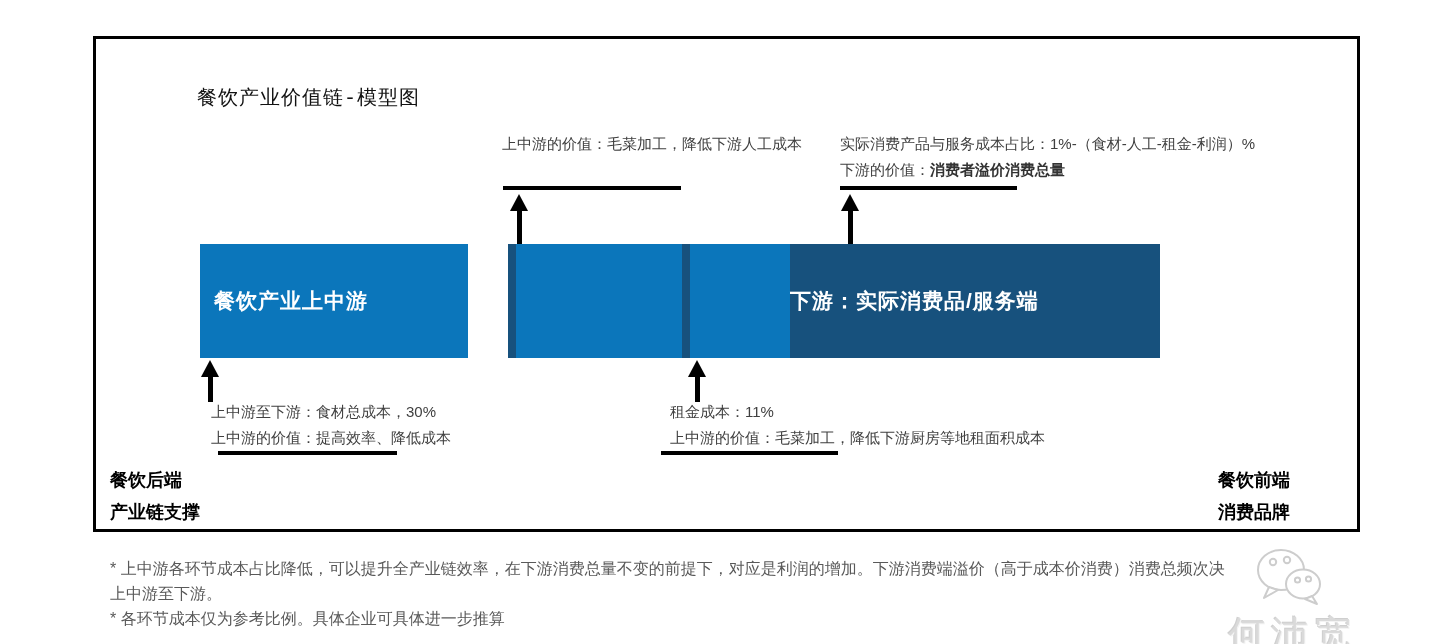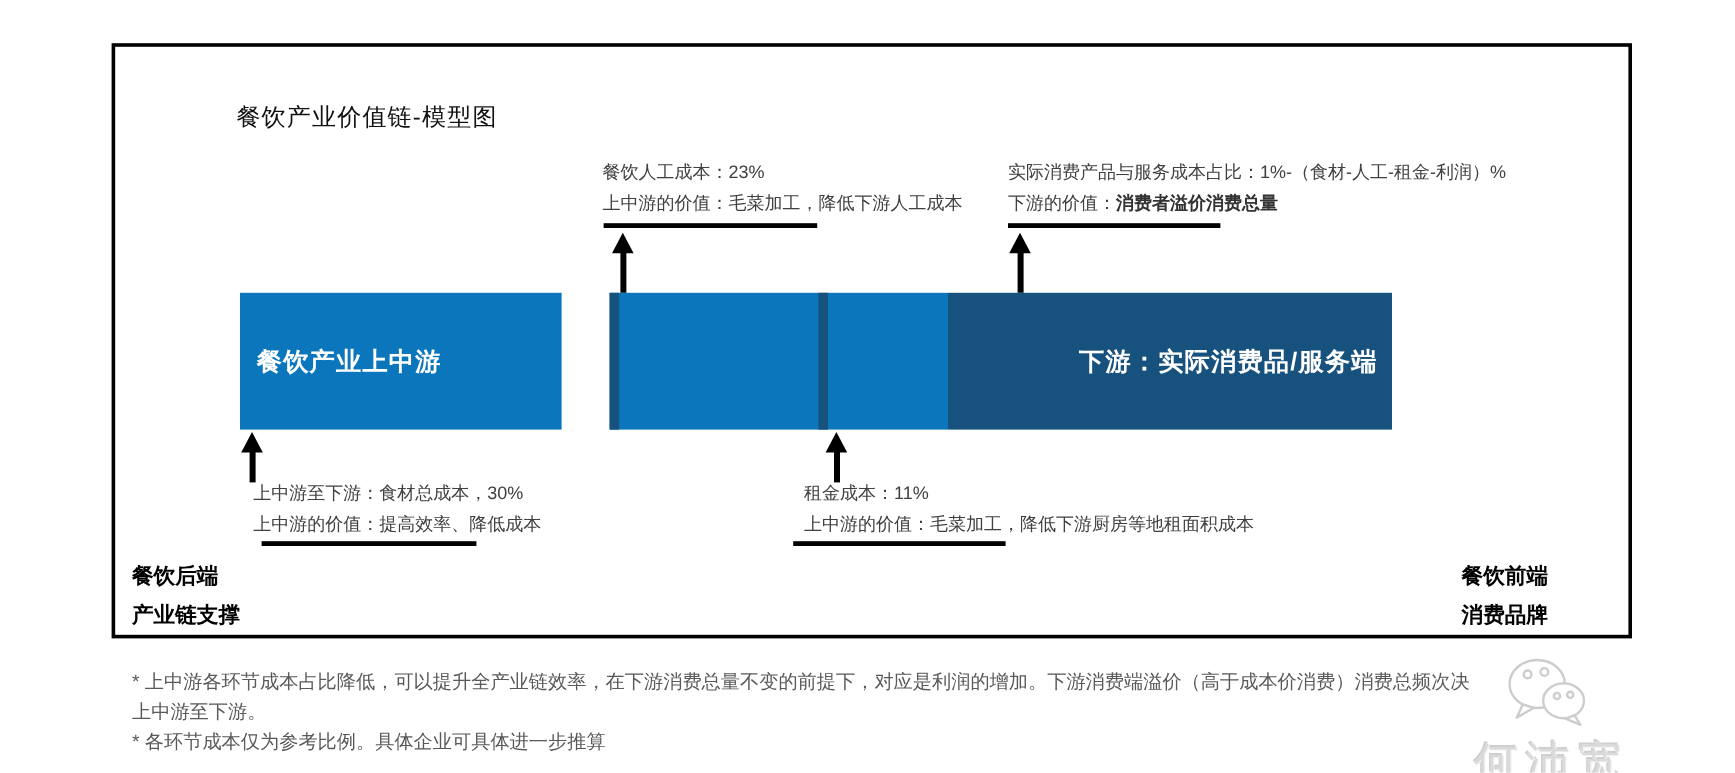--- a/index.html
+++ b/index.html
@@ -2,21 +2,21 @@
 <html><head>
 <meta charset="utf-8">
 <style>
   html,body{margin:0;padding:0;background:#ffffff;}
   body{font-family:"Liberation Sans","DejaVu Sans",sans-serif;}
   #stage{position:relative;width:1446px;height:644px;background:#ffffff;overflow:hidden;}
 
   .frame{position:absolute;left:93px;top:36px;width:1267px;height:496px;
          border:3px solid #000;box-sizing:border-box;background:#fff;}
 
-  .title{position:absolute;left:197px;top:84px;font-size:20px;font-weight:500;color:#111;letter-spacing:1px;}
+  .title{position:absolute;left:197px;top:84px;font-size:20px;font-weight:500;color:#111;letter-spacing:1px;font-family:Liberation Mono, monospace;}
 
   .anno{position:absolute;color:#404040;font-size:15px;line-height:26px;white-space:nowrap;}
   .anno .bold{font-weight:bold;color:#333;}
 
   .rule{position:absolute;height:4px;background:#000;}
 
   .arrow-shaft{position:absolute;width:5px;background:#000;}
   .arrow-head{position:absolute;width:0;height:0;
               border-left:9px solid transparent;border-right:9px solid transparent;
               border-bottom:17px solid #000;}
@@ -39,21 +39,20 @@
 </head>
 <body>
 
 <div id="stage">
 
   <div class="frame"></div>
 
   <div class="title">餐饮产业价值链-模型图</div>
 
   <div class="anno" style="left:502px;top:131px;">
-    <div>餐饮人工成本：23%</div>
     <div>上中游的价值：毛菜加工，降低下游人工成本</div>
   </div>
   <div class="rule" style="left:503px;top:186px;width:178px;"></div>
   <div class="arrow-head" style="left:510px;top:194px;"></div>
   <div class="arrow-shaft" style="left:517px;top:209px;height:35px;"></div>
 
   <div class="anno" style="left:840px;top:131px;">
     <div>实际消费产品与服务成本占比：1%-（食材-人工-租金-利润）%</div>
     <div>
       <span>下游的价值：</span><span class="bold">消费者溢价消费总量</span>
@@ -62,21 +61,21 @@
   <div class="rule" style="left:840px;top:186px;width:177px;"></div>
   <div class="arrow-head" style="left:841px;top:194px;"></div>
   <div class="arrow-shaft" style="left:848px;top:209px;height:35px;"></div>
 
   <div class="bar-seg seg-blue" style="left:200px;width:268px;">
     <span class="bar-label" style="padding-left:14px;">餐饮产业上中游</span>
   </div>
   <div class="bar-seg seg-blue" style="left:508px;width:282px;"></div>
   <div class="strip" style="left:508px;"></div>
   <div class="strip" style="left:682px;"></div>
-  <div class="bar-seg seg-navy" style="left:790px;width:370px;justify-content:flex-end;">
+  <div class="bar-seg seg-navy" style="left:790px;width:370px;">
     <span class="bar-label" style="padding-right:12px;">下游：实际消费品/服务端</span>
   </div>
 
   <div class="arrow-head" style="left:201px;top:360px;"></div>
   <div class="arrow-shaft" style="left:208px;top:375px;height:27px;"></div>
   <div class="anno" style="left:211px;top:399px;">
     <div>上中游至下游：食材总成本，30%</div>
     <div>上中游的价值：提高效率、降低成本</div>
   </div>
   <div class="rule" style="left:218px;top:451px;width:179px;"></div>

